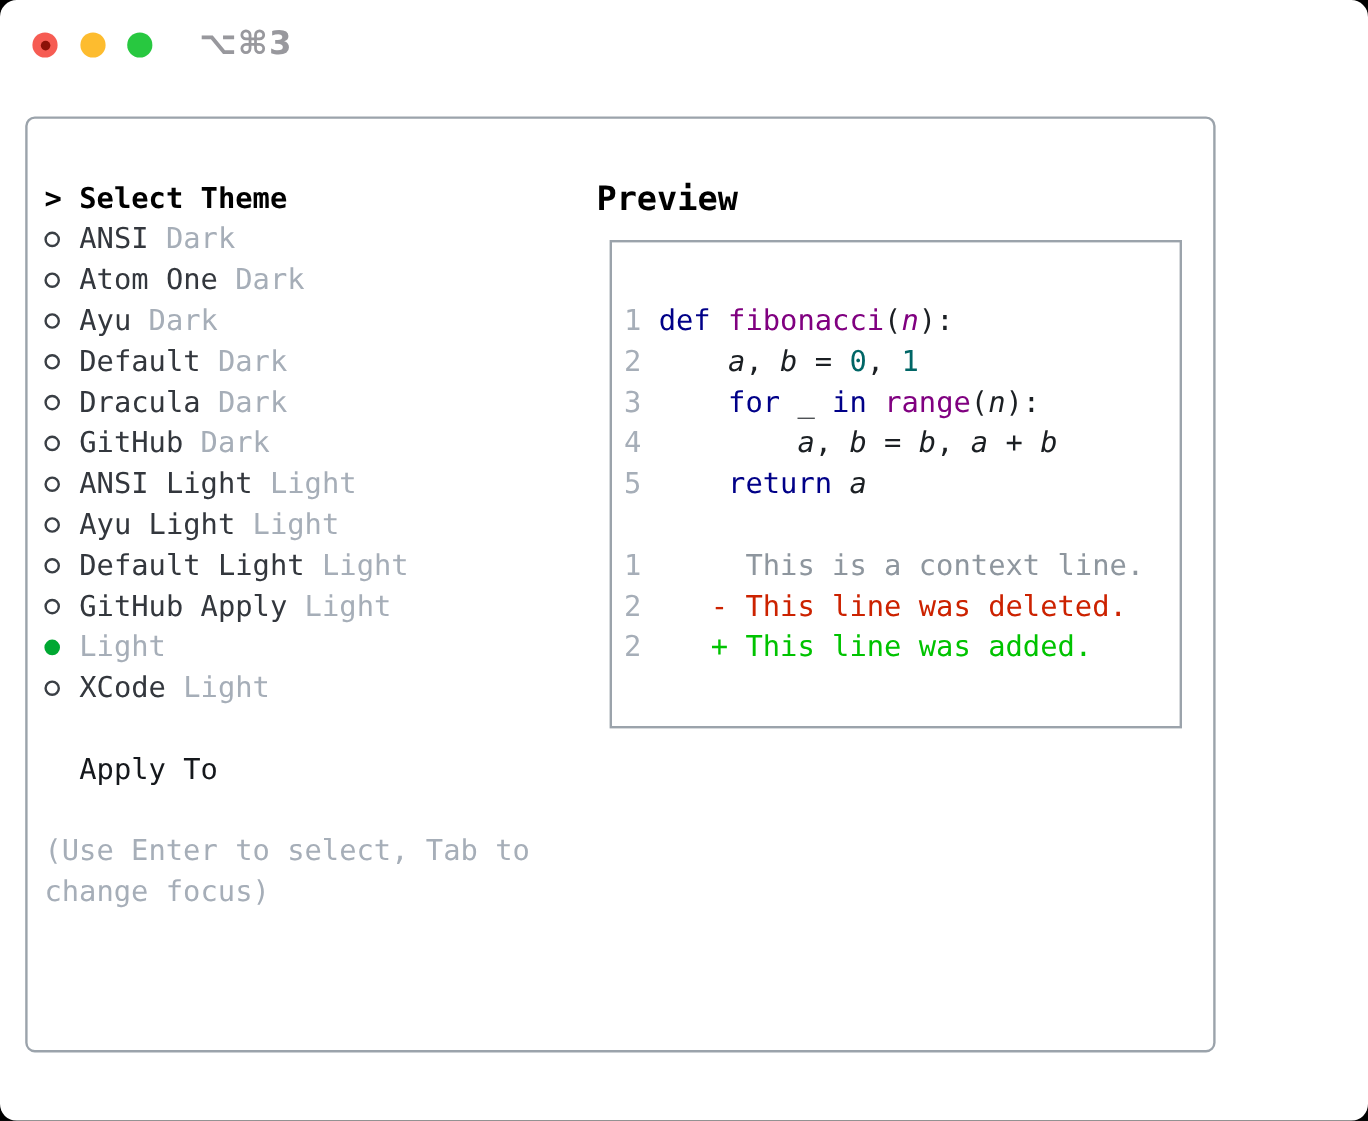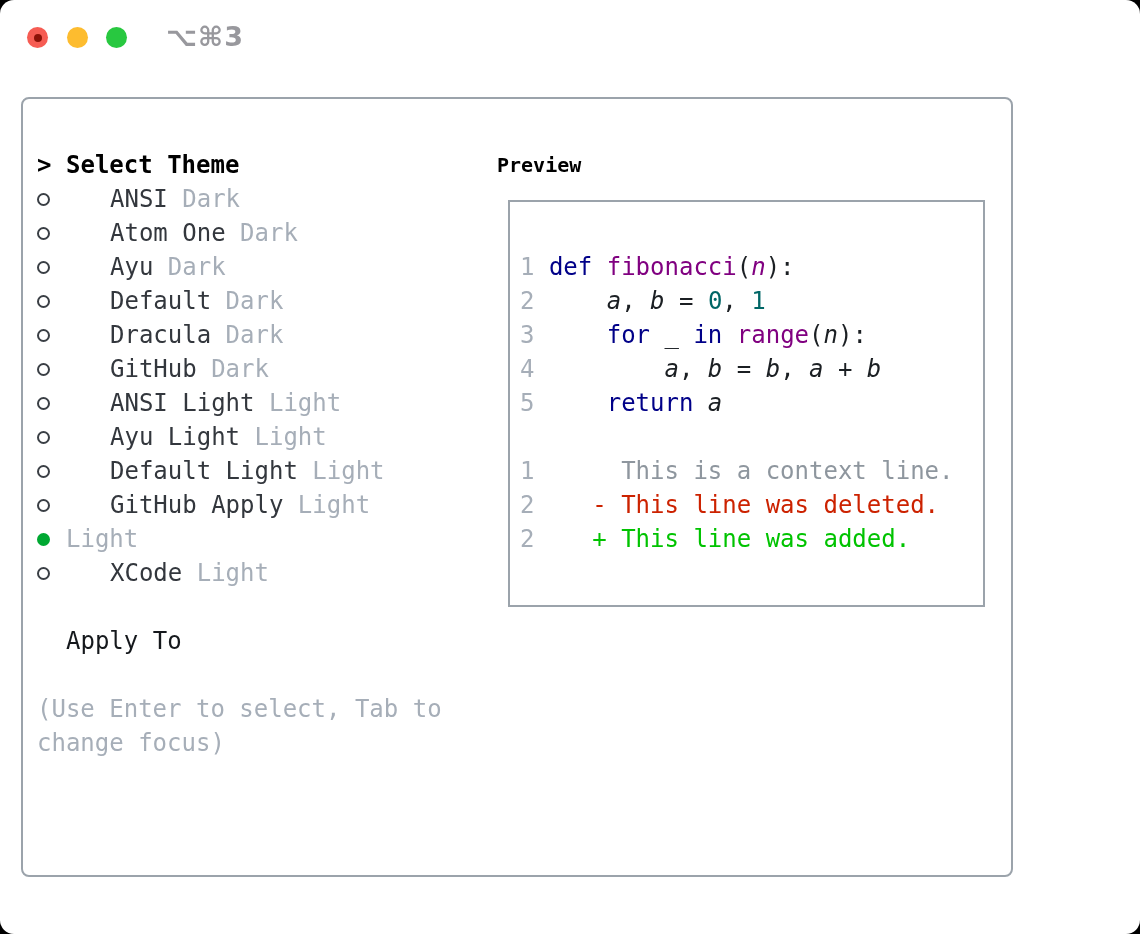--- a/index.html
+++ b/index.html
@@ -33,34 +33,34 @@
     border:2px solid #9ba3ab;border-radius:8px;background:#fff;
     box-sizing:border-box;
   }
   .row{height:34px;display:flex;align-items:center;white-space:pre;
        font-size:24px;color:#33373d;}
   .marker{display:inline-flex;width:29px;align-items:center;flex:0 0 29px;}
   .cursor{font-weight:bold;color:#000;}
   .radio{width:13px;height:13px;border:2px solid #3a3f45;border-radius:50%;
          box-sizing:border-box;background:transparent;}
   .selected .radio{background:#00a832;border-color:#00a832;}
-  .tname{color:#33373d;margin-left:44px;}
+  .tname{color:#33373d;}
   .selected .tname{color:#00a832;}
   .tvariant{color:#a6aeb8;}
   .list-header{font-weight:bold;color:#000;}
   .apply-title{color:#15181c;}
   .left-col{position:absolute;left:14px;top:49px;}
   .spacer{height:34px;}
   .help{font-size:24px;color:#a6aeb8;}
   .help div{height:34px;display:flex;align-items:center;white-space:pre;}
   
   .preview-title{
     position:absolute;left:474px;top:49px;height:34px;
     display:flex;align-items:center;
-    font-size:20px;font-weight:bold;color:#000;
+    font-size:28px;font-weight:bold;color:#000;
   }
   .preview-box{
     position:absolute;left:485px;top:101px;width:477px;height:407px;
     border:2px solid #9ba3ab;background:#fff;box-sizing:border-box;
     padding:48px 0 0 10px;overflow:hidden;
   }
   .cline{height:34px;display:flex;align-items:center;white-space:pre;font-size:24px;}
   .t-num{color:#a6aeb8;}
   .t-kw{color:#000088;}
   .t-fn{color:#800080;}

